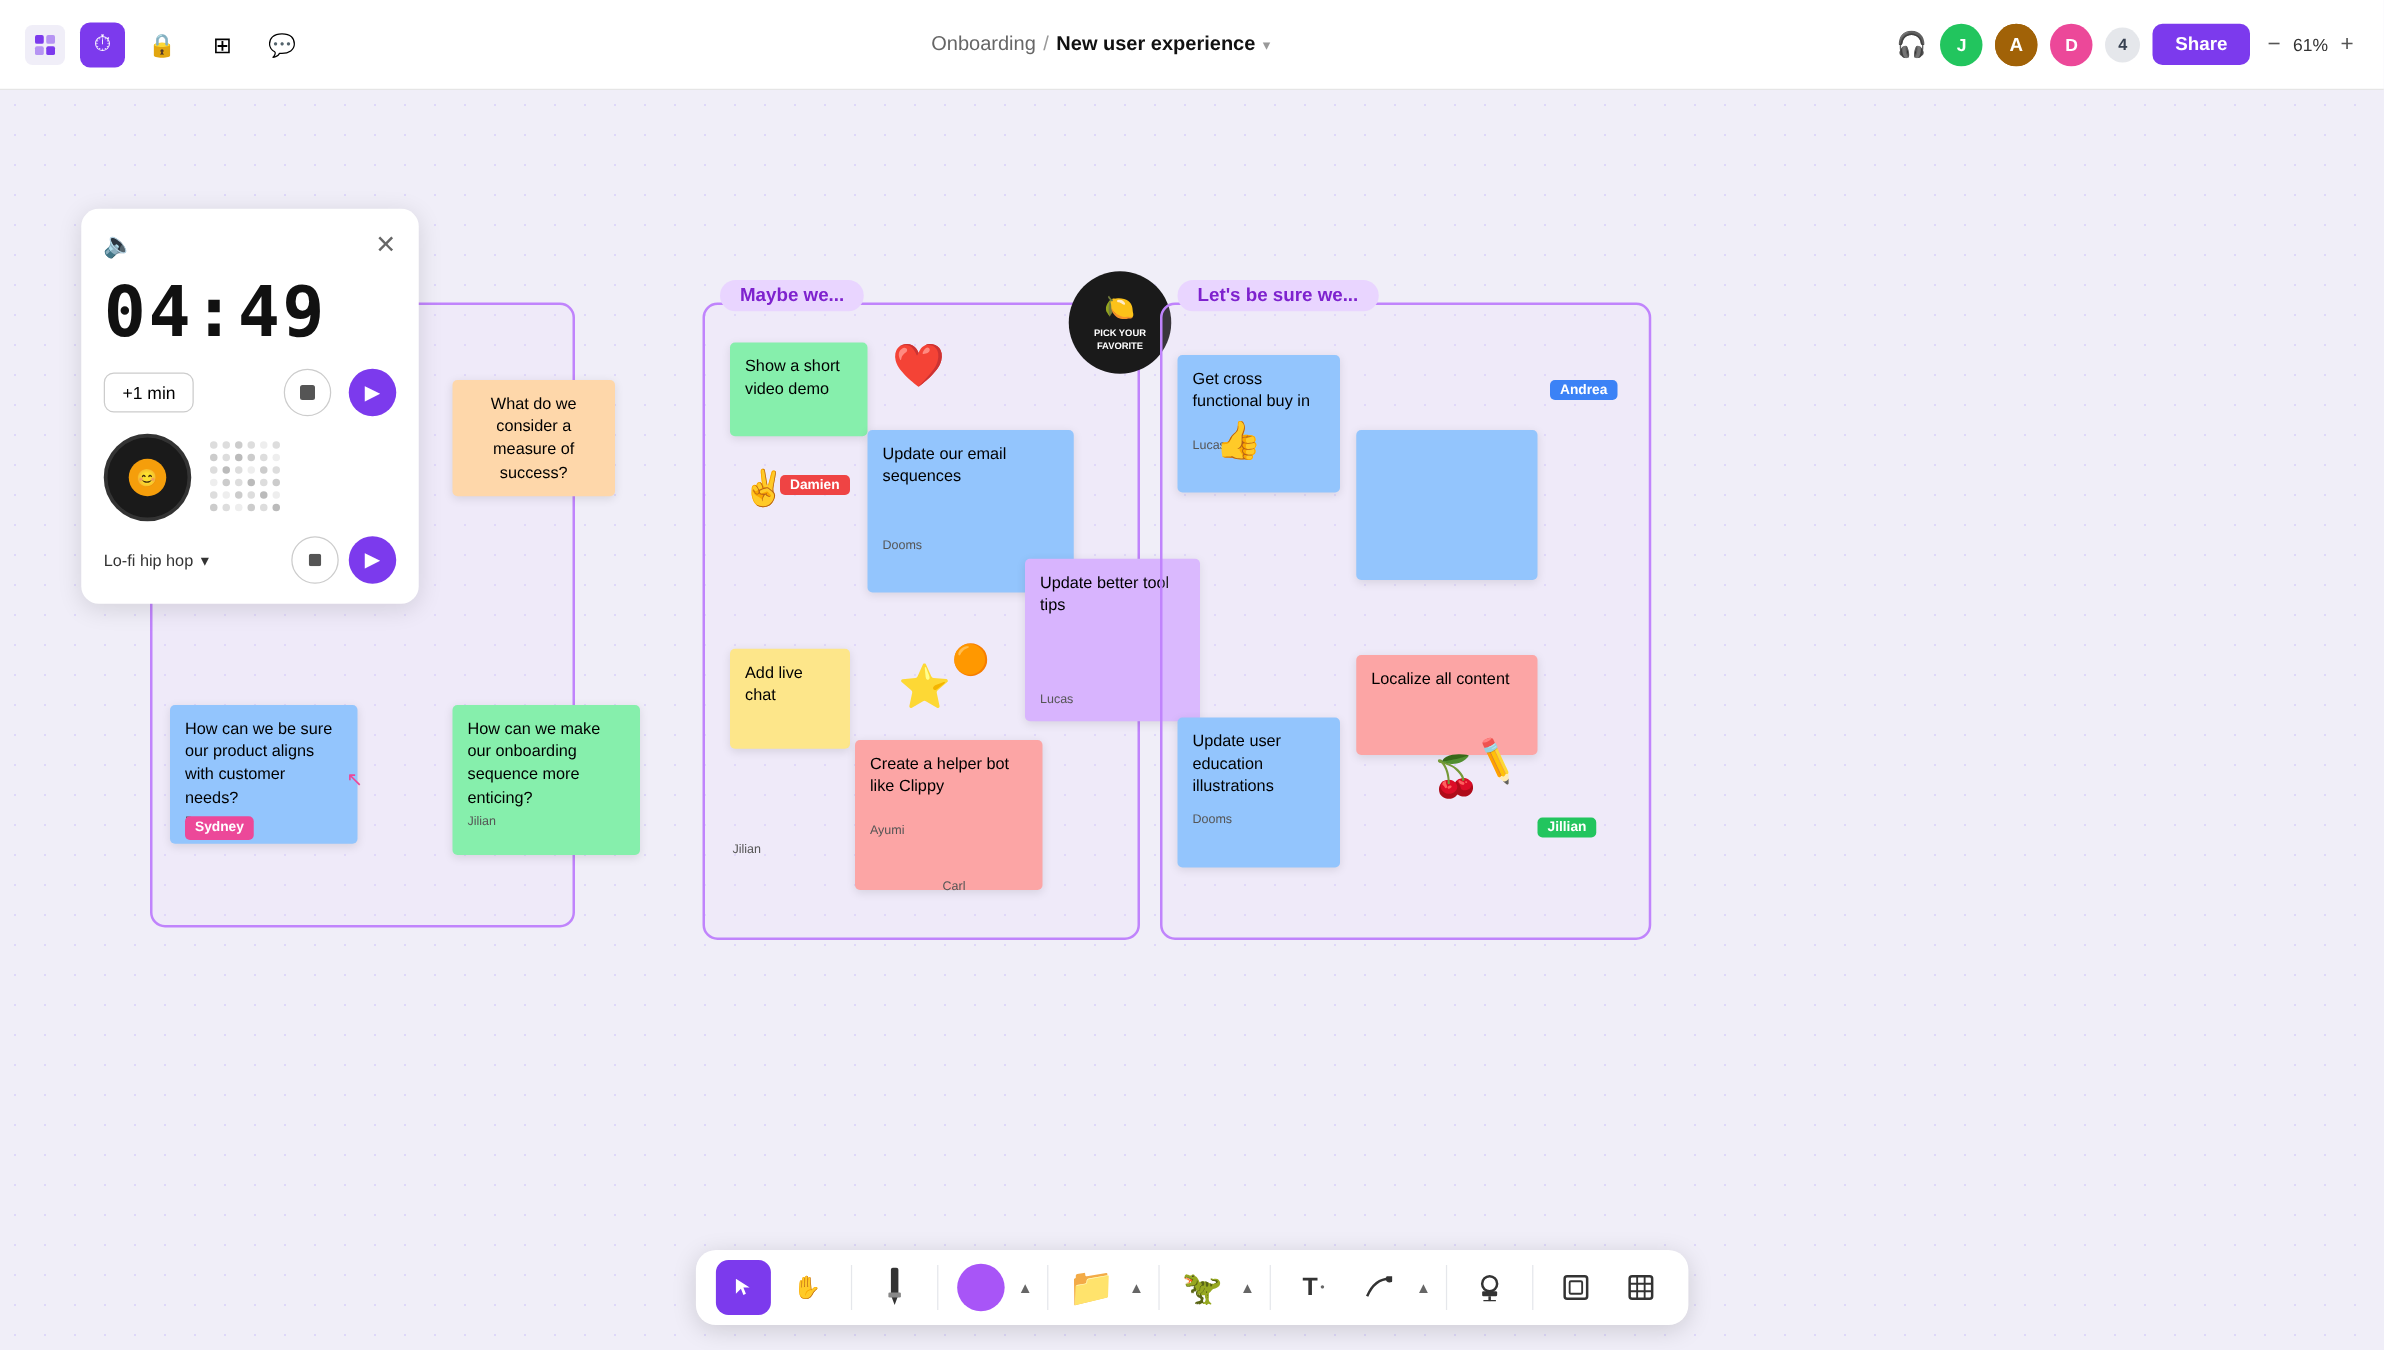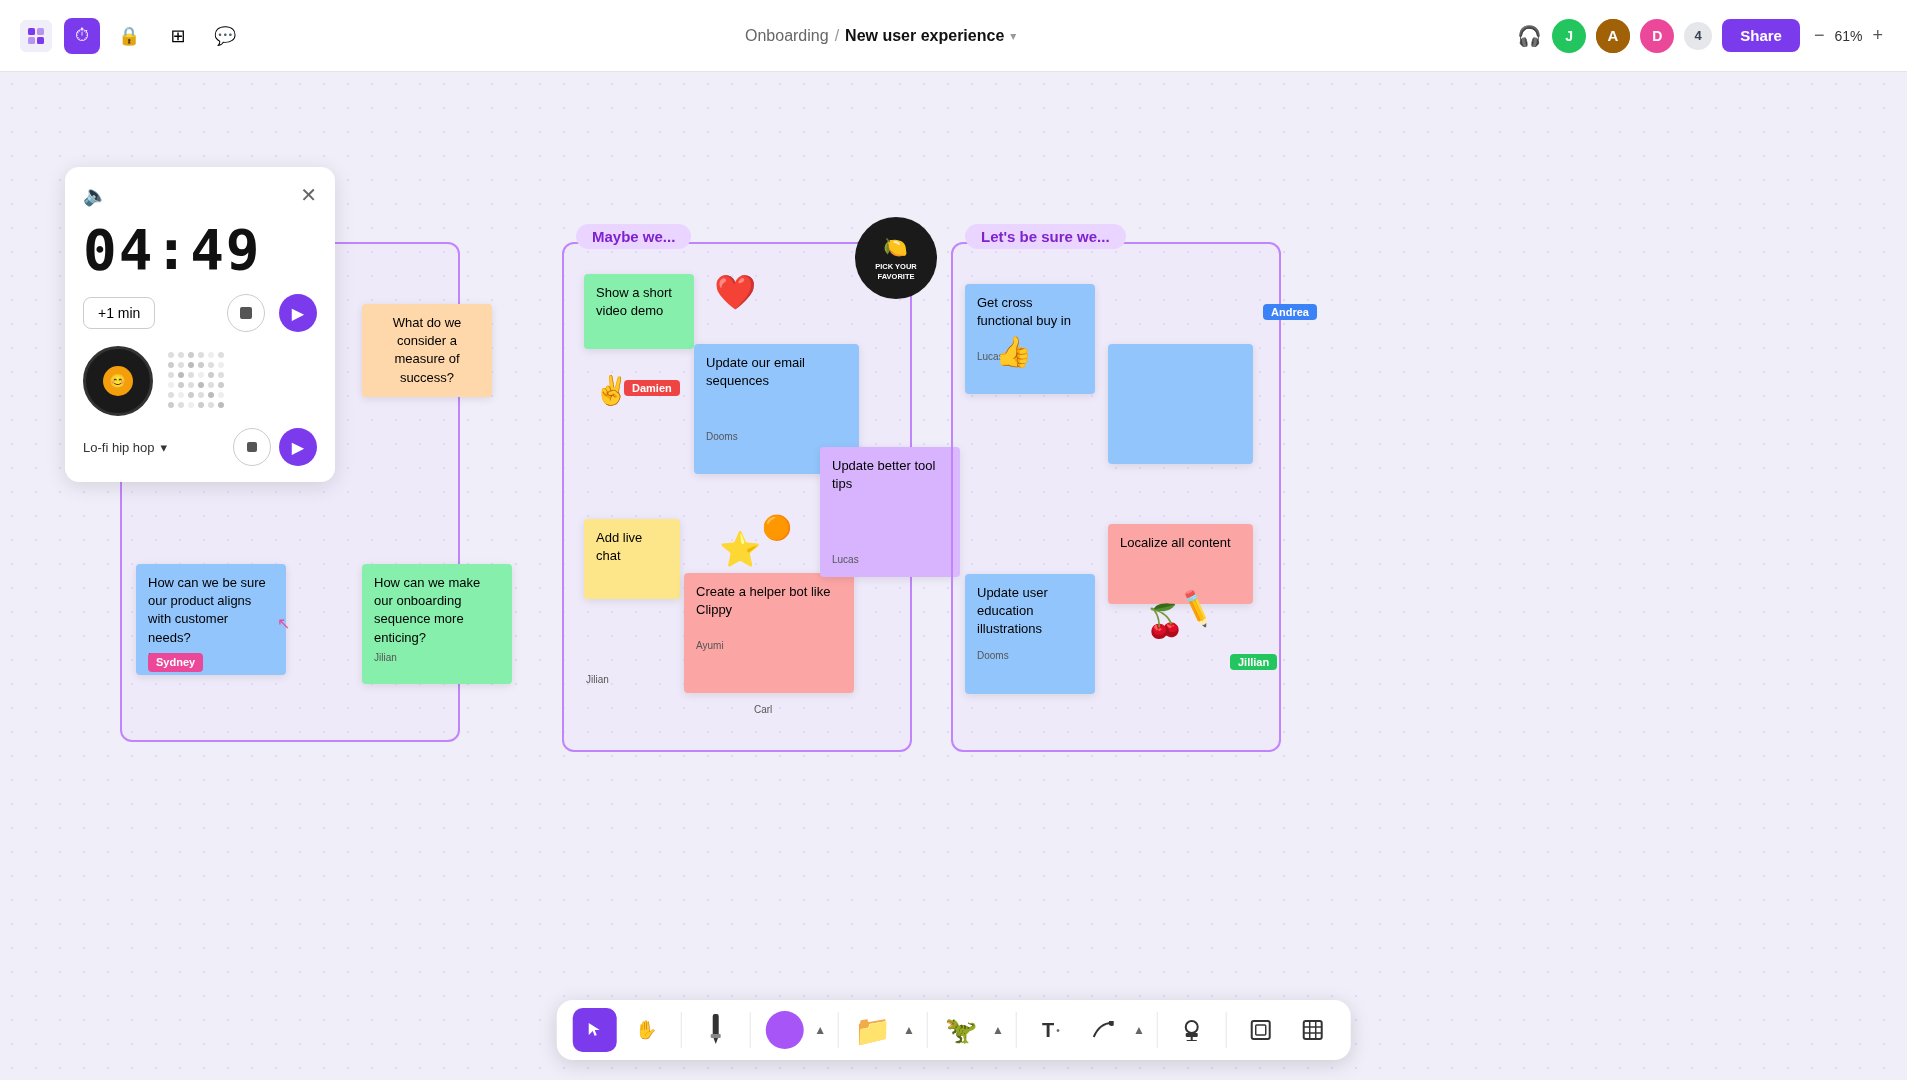--- a/index.html
+++ b/index.html
@@ -273,21 +273,21 @@
     </div>
 
     <div class="sticky sticky-yellow" style="position:absolute;top:275px;left:20px;width:96px;min-height:80px;">
       <span>Add live chat</span>
     </div>
 
     <div style="position:absolute;top:285px;left:155px;font-size:34px;">⭐</div>
 
     <div style="position:absolute;top:270px;left:198px;font-size:24px;">🟠</div>
 
-    <div class="sticky sticky-pink" style="position:absolute;top:329px;left:120px;width:170px;min-height:120px;">
+    <div class="sticky sticky-pink" style="position:absolute;top:348px;left:120px;width:150px;min-height:120px;">
       <span>Create a helper bot like Clippy</span>
       <span style="font-size:10px;color:#555;display:block;margin-top:20px;">Ayumi</span>
     </div>
 
     <span style="font-size:10px;color:#555;position:absolute;top:430px;left:22px;">Jilian</span>
 
     <span style="font-size:10px;color:#555;position:absolute;top:460px;left:190px;">Carl</span>
   </div>
 
   <div style="position:absolute;top:145px;left:855px;">
@@ -295,21 +295,21 @@
       <div style="font-size:20px;margin-bottom:2px;">🍋</div>
       <div>PICK YOUR<br>FAVORITE</div>
     </div>
   </div>
 
   <div class="sticky" style="position:absolute;top:375px;left:820px;width:140px;min-height:130px;background:#d8b4fe;border-radius:4px;box-shadow:0 2px 8px rgba(0,0,0,0.1);">
     <span>Update better tool tips</span>
     <span style="font-size:10px;color:#555;display:block;margin-top:60px;">Lucas</span>
   </div>
 
-  <div class="section-container" style="left:951px;top:170px;width:330px;height:510px;">
+  <div class="section-container" style="left:928px;top:170px;width:393px;height:510px;">
     <div class="section-label">Let's be sure we...</div>
 
     <div class="sticky sticky-blue" style="position:absolute;top:40px;left:12px;width:130px;min-height:110px;">
       <span>Get cross functional buy in</span>
       <span style="font-size:10px;color:#555;display:block;margin-top:20px;">Lucas</span>
     </div>
 
     <div style="position:absolute;top:90px;left:42px;font-size:30px;">👍</div>
 
 

